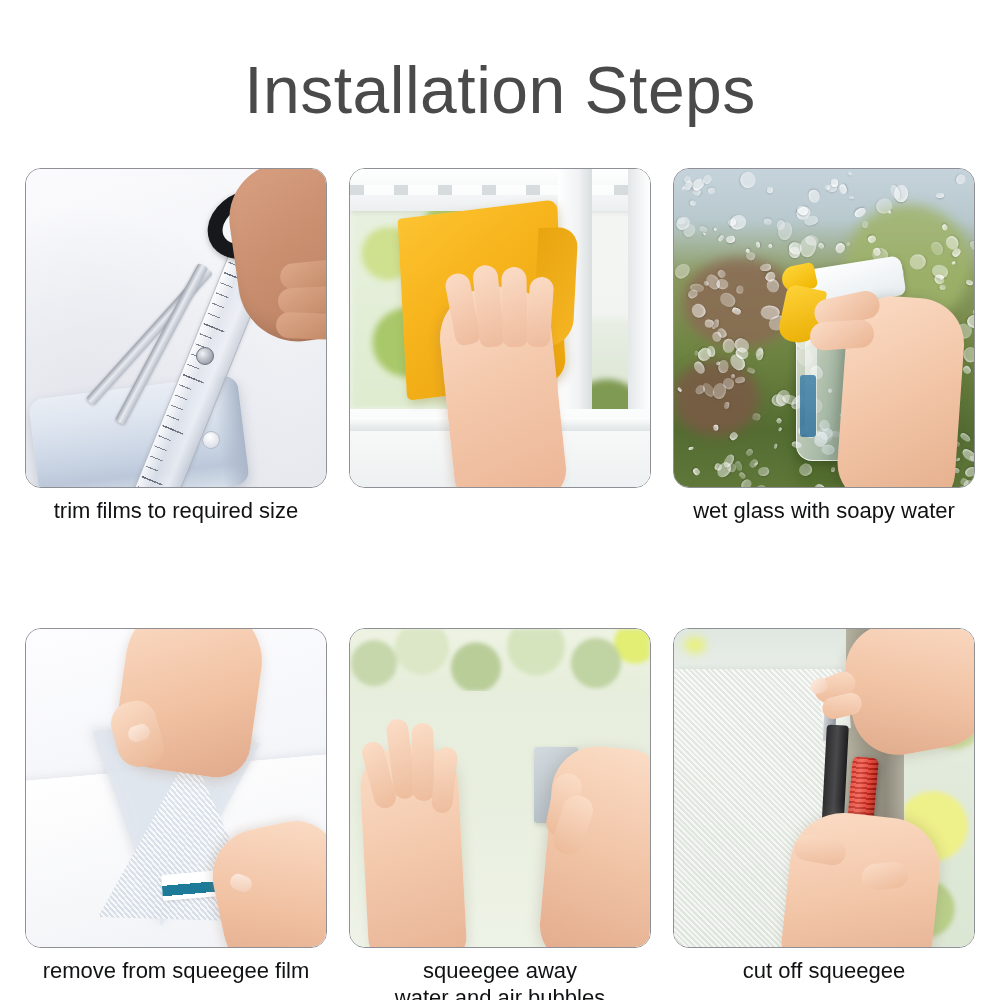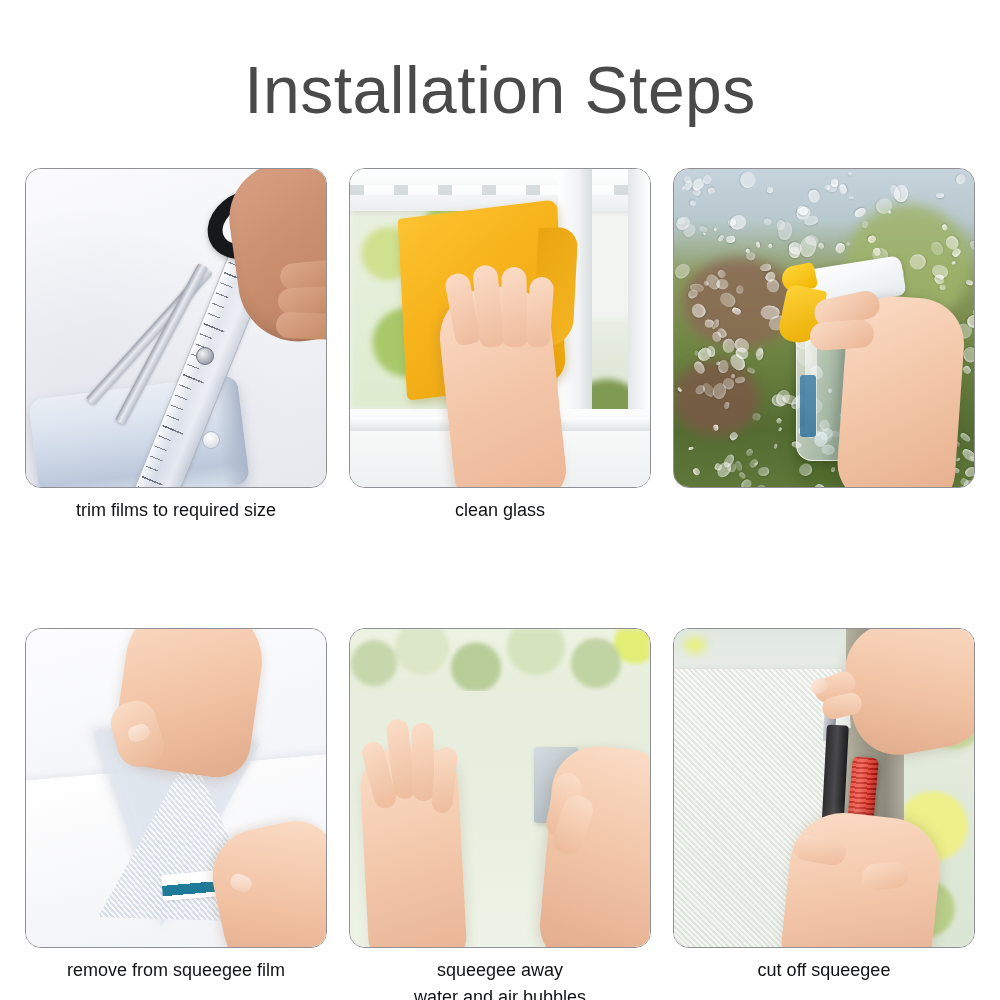--- a/index.html
+++ b/index.html
@@ -54,21 +54,21 @@
     border: 1px solid #8e9096;
     overflow: hidden;
     position: relative;
     background: #f2f2f4;
     box-sizing: border-box;
   }
 
   .step-caption {
     margin-top: 9px;
     text-align: center;
-    font-size: 18px;
+    font-size: 22px;
     color: #111214;
     line-height: 27px;
     font-family: "Liberation Sans", sans-serif;
     white-space: pre-line;
   }
 
   
   .p1-bg {
     position: absolute; inset: 0;
     background:
@@ -556,21 +556,20 @@
         <div class="p2-mullion"></div>
         <div class="p2-mullion2"></div>
         <div class="p2-sill"></div>
         <div class="p2-cloth"></div>
         <div class="p2-hand"></div>
         <div class="p2-fing p2-g1"></div>
         <div class="p2-fing p2-g2"></div>
         <div class="p2-fing p2-g3"></div>
         <div class="p2-fing p2-g4"></div>
       </div>
-      <div class="step-caption">clean glass</div>
     </div>
 
     <div class="step-cell">
       <div class="step-photo">
         <div class="p3-bg"></div>
         <div class="p3-blur"></div>
         <div class="p3-drops" id="drops">
             <i style="left: 52.4085%; top: 3.26463%; width: 7px; height: 8.1px; opacity: 0.89; transform: rotate(358deg);"></i>
             <i style="left: 18.155%; top: 15.7803%; width: 7.7px; height: 6.8px; opacity: 0.78; transform: rotate(335deg);"></i>
             <i style="left: 28.0699%; top: 93.7873%; width: 11.4px; height: 8.5px; opacity: 0.57; transform: rotate(345deg);"></i>
@@ -806,20 +805,21 @@
         <div class="p3-label"></div>
         <div class="p3-neck"></div>
         <div class="p3-collar"></div>
         <div class="p3-head"></div>
         <div class="p3-nozzle"></div>
         <div class="p3-trigger"></div>
         <div class="p3-hand"></div>
         <div class="p3-knuck p3-k1"></div>
         <div class="p3-knuck p3-k2"></div>
       </div>
+      <div class="step-caption">wet glass with soapy water</div>
     </div>
 
   </div>
 
   <div class="step-row row-2">
 
     <div class="step-cell">
       <div class="step-photo">
         <div class="p4-bg"></div>
         <div class="p4-backing"></div>

